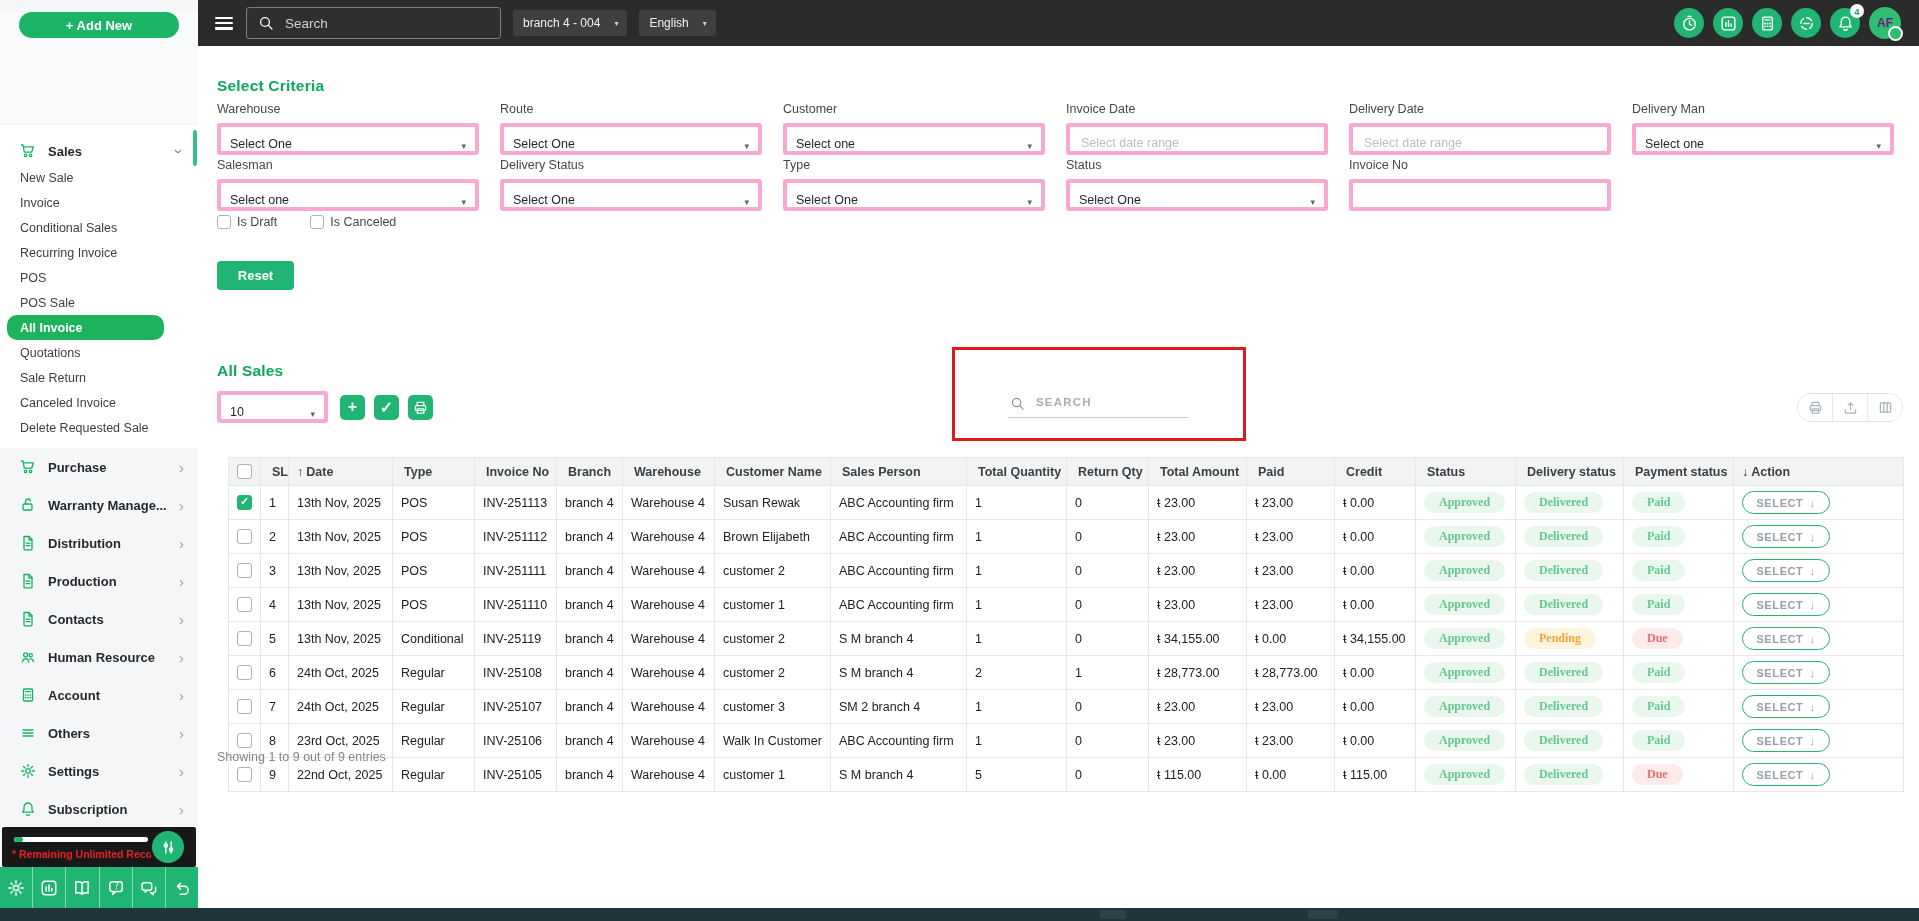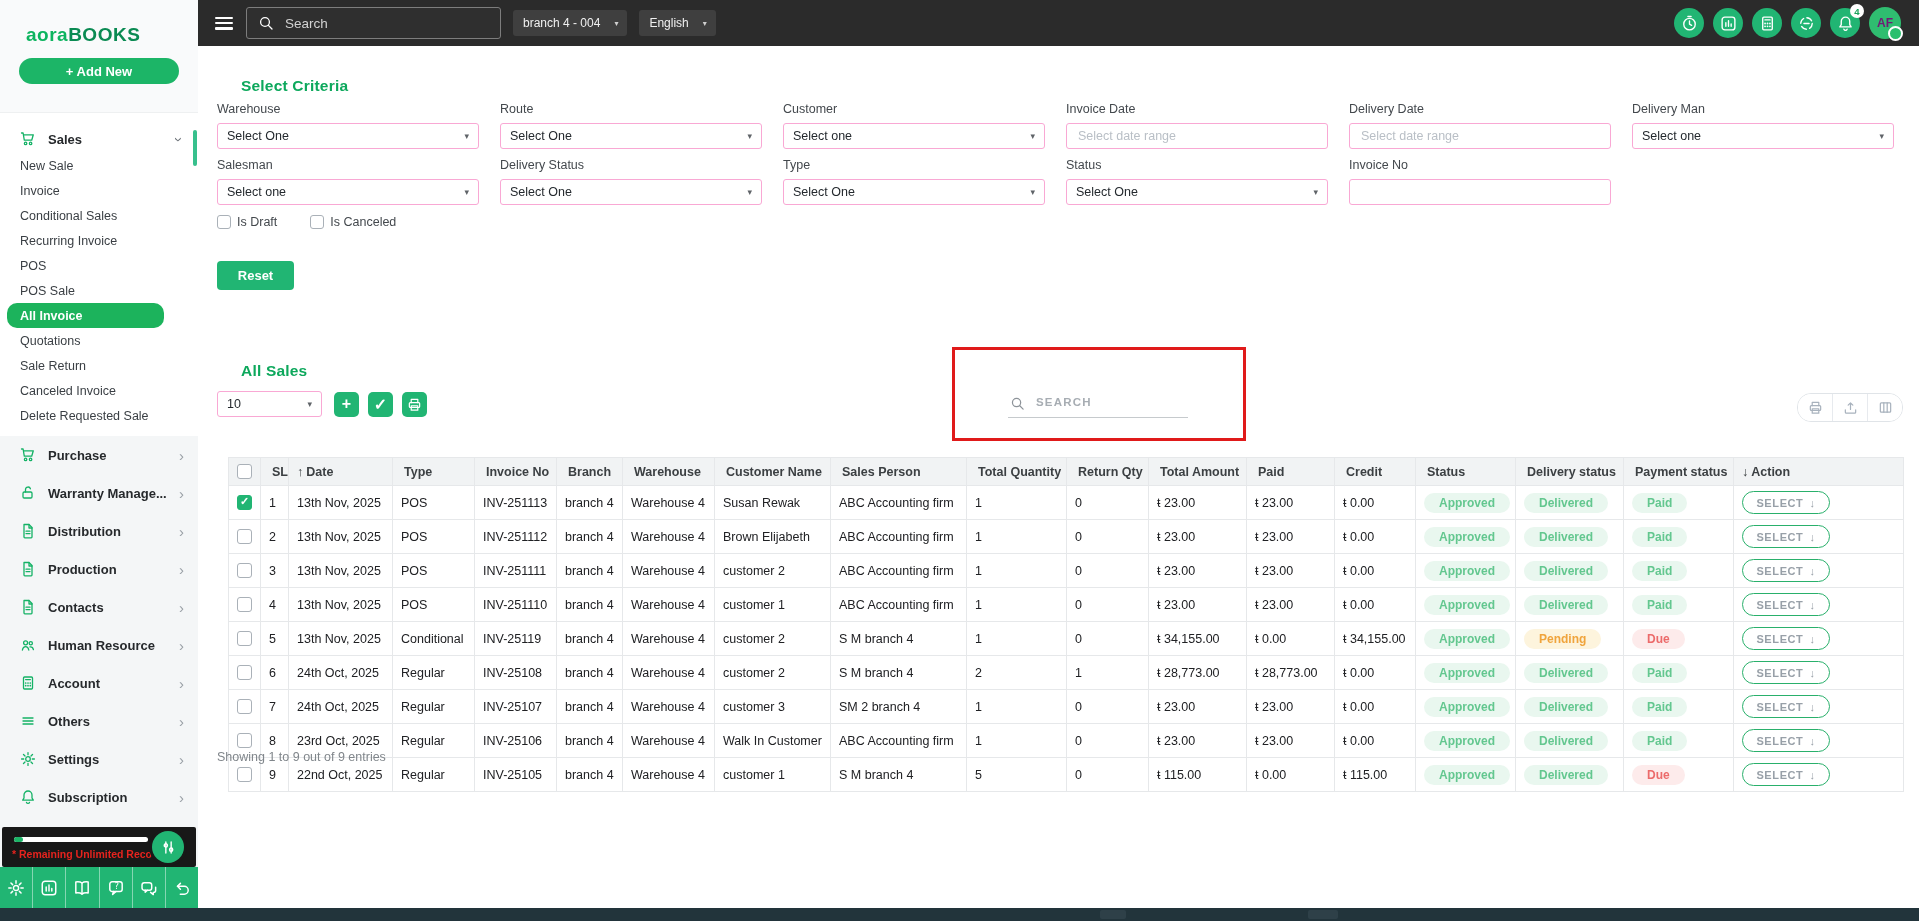--- a/index.html
+++ b/index.html
@@ -59,29 +59,29 @@
   .tb-ic{position:relative;width:30px;height:30px;border-radius:50%;background:#21b573;display:flex;align-items:center;justify-content:center;cursor:pointer;}
   .tb-ic svg{width:17px;height:17px;color:#fff;}
   .badge{position:absolute;top:-4px;right:-4px;min-width:14px;height:14px;border-radius:7px;background:#fff;color:#1aa15b;
     font-size:9.5px;font-weight:700;display:flex;align-items:center;justify-content:center;}
   .avatar{position:relative;width:32px;height:32px;border-radius:50%;background:#2fbd70;color:#701a75;font-size:12px;font-weight:700;
     display:flex;align-items:center;justify-content:center;cursor:pointer;}
   .avatar .dot{position:absolute;right:-2px;bottom:-2px;width:11px;height:11px;border-radius:50%;background:#2abf6e;border:2px solid #fff;}
 
   
   .content{position:absolute;left:198px;top:46px;width:1721px;height:862px;background:#fff;}
-  .sec-title{position:absolute;left:19px;font-size:15.5px;font-weight:700;color:#0da85c;letter-spacing:.2px;margin-left:24px;}
+  .sec-title{position:absolute;left:19px;font-size:15.5px;font-weight:700;color:#0da85c;letter-spacing:.2px;}
   .t-criteria{top:18px;}
   .t-allsales{top:303px;}
 
   .filters{position:absolute;left:19px;display:grid;grid-template-columns:repeat(6,262px);column-gap:21px;}
   .f-row1{top:56px;}
   .f-row2{top:112px;}
   .flabel{font-size:12.5px;color:#43484d;margin-bottom:7px;}
-  .fbox{display:flex;align-items:center;height:24px;border:1px solid #f9a8d4;border-radius:3px;background:#fff;padding:0 9px;cursor:pointer;}
+  .fbox{display:flex;align-items:flex-end;height:24px;border:4px solid #f9a8d4;border-radius:3px;background:#fff;padding:0 9px;cursor:pointer;}
   .fbox .val{font-size:12.5px;color:#24292e;}
   .fbox .caret{margin-left:auto;font-size:9px;color:#5f6368;}
   .fbox .fin{display:none;width:100%;border:none;outline:none;background:transparent;font-size:12.5px;font-family:inherit;color:#24292e;}
   .fbox .fin::placeholder{color:#b9bfc6;}
   .fbox.date .fin,.fbox.text .fin{display:block;}
 
   .crit-cbs{position:absolute;left:19px;top:169px;display:flex;gap:33px;}
   .crit-cb{display:flex;align-items:center;gap:6px;font-size:12.5px;color:#43484d;cursor:pointer;}
   .cb{width:15px;height:15px;border:1.5px solid #aab1b8;border-radius:3px;background:#fff;box-sizing:border-box;position:relative;}
   .cb.small{width:14px;height:14px;}
@@ -115,21 +115,21 @@
 
   
   .tablewrap{position:absolute;left:30px;top:411px;width:1675px;}
   table{border-collapse:collapse;width:1675px;table-layout:fixed;}
   th,td{border:1px solid #e6e8ea;font-size:12.5px;color:#202124;padding:0 0 0 8px;text-align:left;overflow:hidden;white-space:nowrap;}
   thead th{height:27px;background:#f1f3f4;font-weight:700;color:#3c4043;cursor:pointer;}
   tbody td{height:33px;background:#fff;}
   .c-cb{text-align:center;padding:0;}
   .c-cb .cb{margin:0 auto;}
   .sort{margin-right:3px;font-weight:400;}
-  .pill{display:inline-block;padding:3px 15px;border-radius:12px;font-size:12px;font-weight:700;}
+  .pill{display:inline-block;padding:3px 15px;border-radius:12px;font-size:12px;font-weight:700;font-family:Liberation Serif, serif;}
   .pill.green{color:#63c78f;background:#e9f7ef;}
   .pill.orange{color:#f0a43c;background:#fdf4dd;}
   .pill.red{color:#ec6b6b;background:#fdebeb;}
   .selbtn{display:flex;align-items:center;justify-content:center;gap:6px;width:88px;height:23px;border:1.4px solid #29b06b;
     border-radius:12px;background:#fff;color:#98a0a8;font-size:11px;letter-spacing:.6px;font-weight:700;font-family:inherit;cursor:pointer;}
   .tfooter{position:absolute;left:19px;top:704px;font-size:12.5px;color:#80868b;}
 
   
   .taskbar{position:absolute;left:0;right:0;bottom:0;height:13px;background:#22343b;z-index:40;}
   .tk-item{position:absolute;top:2px;height:9px;border-radius:2px;background:#2e4048;}
@@ -227,21 +227,20 @@
   <symbol id="i-undo" viewBox="0 0 16 16">
       <path d="M4 6.5h6a3.5 3.5 0 0 1 0 7H6.5"></path>
       <path d="M6.6 3.9L4 6.5l2.6 2.6"></path>
     </symbol>
 </svg>
 
 <div class="stage">
 
   <aside class="sidebar">
     <div class="top-block">
-      <div class="logo"><span class="lg1">aora</span><span class="lg2">BOOKS</span></div>
       <button class="add-new">+ Add New</button>
     </div>
     <nav class="menu">
       <div class="menu-head">
         <svg class="ic">
             <use href="#i-cart"></use>
           </svg>
         <span>Sales</span>
         <span class="chev rot90">›</span>
       </div>

